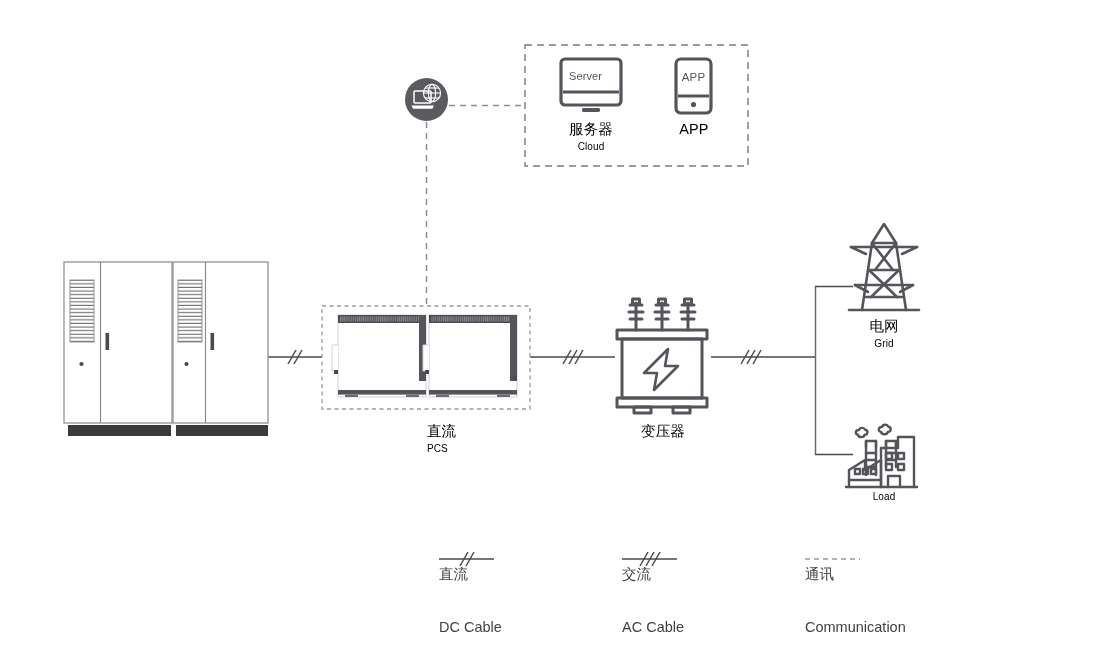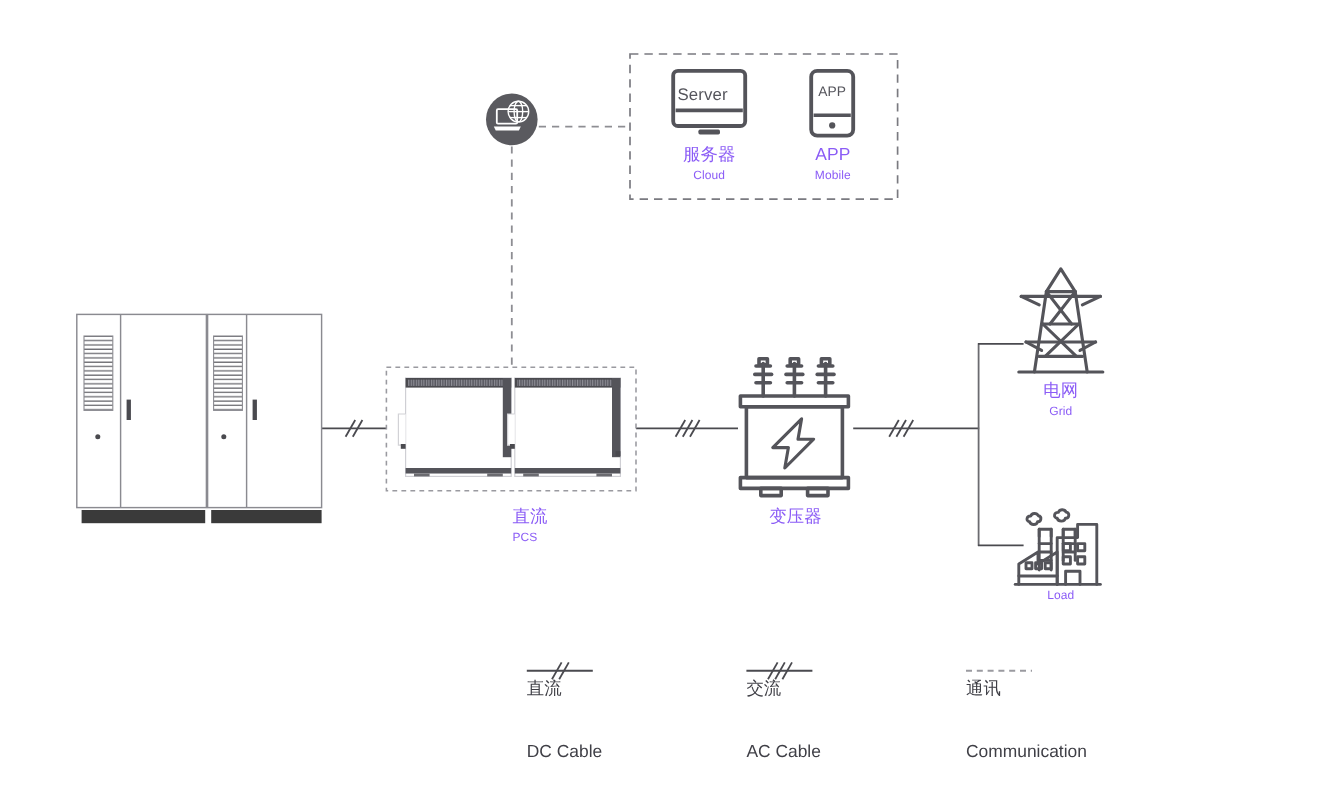--- a/index.html
+++ b/index.html
@@ -8,21 +8,21 @@
     background:#ffffff;
     font-family:"Liberation Sans","DejaVu Sans",sans-serif;
     overflow:hidden;
     position:relative;
   }
   #stage{position:absolute;left:0;top:0;width:1109px;height:671px;}
   #svg-root{position:absolute;left:0;top:0;width:1109px;height:671px;}
   .lbl{
     position:absolute;
     text-align:center;
-    color:#8b5cf6;
+    color:#000000;
     line-height:1.42;
     white-space:nowrap;
     font-size:14.5px;
     letter-spacing:.1px;
   }
   .lbl .cn{display:block;font-size:14.5px;}
   .lbl .en{display:block;font-size:10px;}
   .lbl-left{text-align:left;}
   .legend-item{position:absolute;}
   .legend-item .ltxt{
@@ -311,24 +311,23 @@
     <span class="en">Load</span>
   </div>
 
   <div class="lbl" style="left:511px;top:119px;width:160px;">
     <span class="cn">服务器</span>
     <span class="en">Cloud</span>
   </div>
 
   <div class="lbl" style="left:614px;top:119px;width:160px;">
     <span class="cn">APP</span>
-    <span class="en">Mobile</span>
-  </div>
-
-  <div class="lbl" style="left:561px;top:69px;width:49px;font-size:14px;color:#55555c;">
+  </div>
+
+  <div class="lbl" style="left:561px;top:69px;width:49px;font-size:11px;color:#55555c;">
     <span>Server</span>
   </div>
   <div class="lbl" style="left:676px;top:69px;width:35px;font-size:11.5px;color:#55555c;">
     <span>APP</span>
   </div>
 
   <div class="legend-item" style="left:439px;top:564px;">
     <div class="ltxt">
       <span class="cn">直流</span>
       <span class="en">DC Cable</span>

